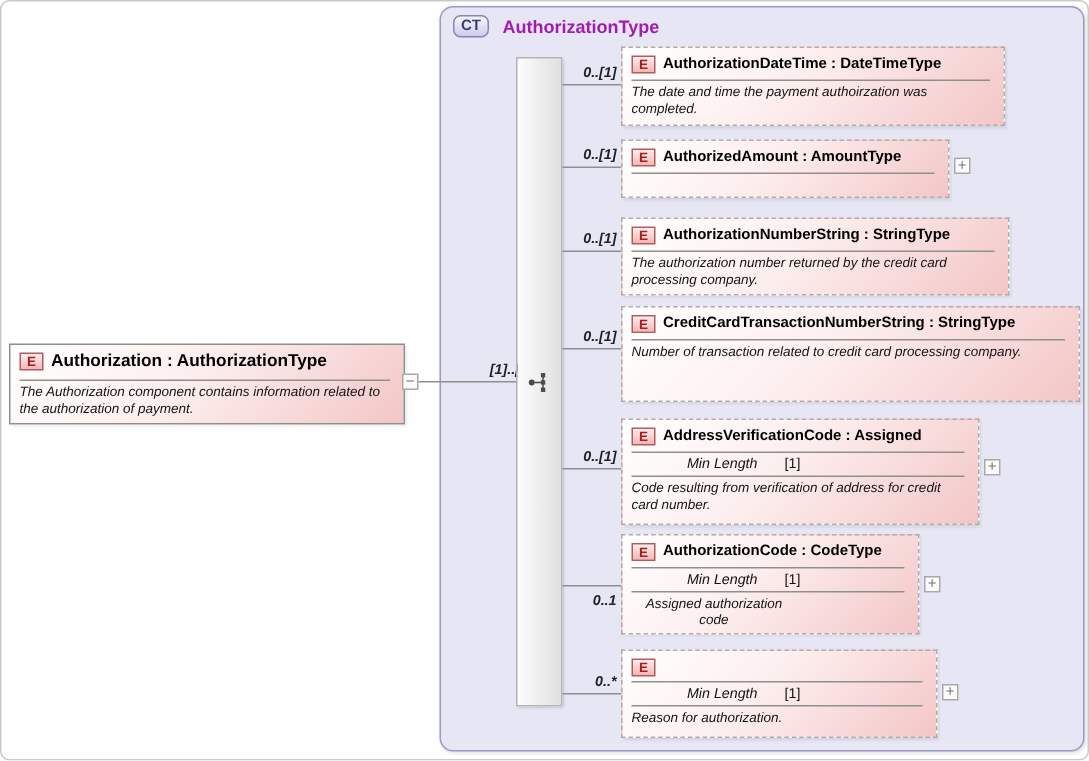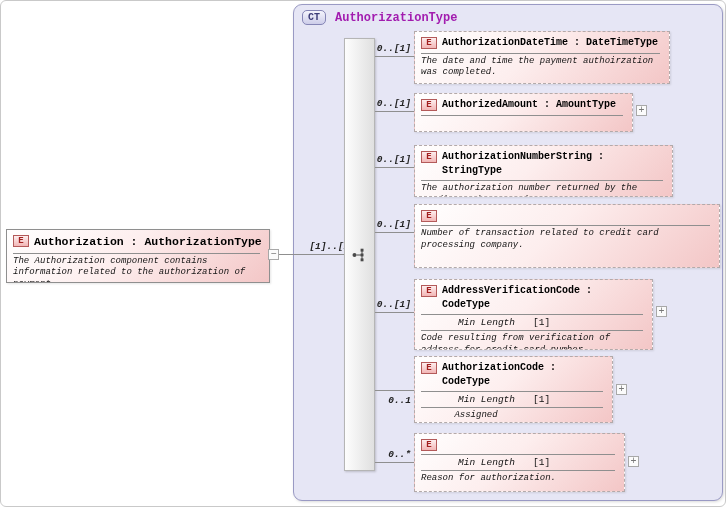--- a/index.html
+++ b/index.html
@@ -1,18 +1,18 @@
 <!DOCTYPE html>
 <html><head>
 <meta charset="utf-8">
 <style>
   html,body{margin:0;padding:0;background:#fff;}
   .canvas{
     position:relative;width:726px;height:507px;box-sizing:border-box;
-    font-family:Liberation Mono, monospace;
+    font-family:Liberation Sans, sans-serif;
     background:#fff;border:1px solid #c9c9c9;border-radius:6px;overflow:hidden;
   }
   
   .ct{
     position:absolute;left:292px;top:3px;width:430px;height:497px;box-sizing:border-box;
     background:#e6e6f5;border:1px solid #9a9ac4;border-radius:9px;
     box-shadow:1px 1px 3px rgba(0,0,0,.15);
   }
   .ct-header{position:absolute;left:301px;top:9px;display:flex;align-items:center;gap:9px;}
   .ct-badge{
@@ -151,35 +151,36 @@
     </div>
 
   </div>
 
   <div class="child" style="left: 374px; top: 203px; width: 361px; height: 68px;">
     <div class="hline link" style="top: 28px;"></div>
     <div class="card" style="top: 15px;">0..[1]</div>
     <div class="ebox" style="width: 306px; height: 64px;">
       <div class="trow">
         <span class="ebadge">E</span>
+        <span class="etitle" style="max-width: 240px;">CreditCardTransactionNumberString : StringType</span>
       </div>
       <div class="sep"></div>
 
       <div class="desc">Number of transaction related to credit card processing company.</div>
     </div>
 
   </div>
 
   <div class="child" style="left: 374px; top: 278px; width: 294px; height: 75px;">
     <div class="hline link" style="top: 33px;"></div>
     <div class="card" style="top: 20px;">0..[1]</div>
     <div class="ebox" style="width: 239px; height: 71px;">
       <div class="trow">
         <span class="ebadge">E</span>
-        <span class="etitle">AddressVerificationCode : CodeType</span>
+        <span class="etitle">AddressVerificationCode : Assigned</span>
       </div>
       <div class="sep"></div>
       <div class="facet">
         <span class="flabel">Min Length</span>
         <span class="fvalue">[1]</span>
       </div>
       <div class="desc">Code resulting from verification of address for credit card number.</div>
     </div>
     <div class="handle plus" style="left: 281px; top: 27px;">+</div>
   </div>

